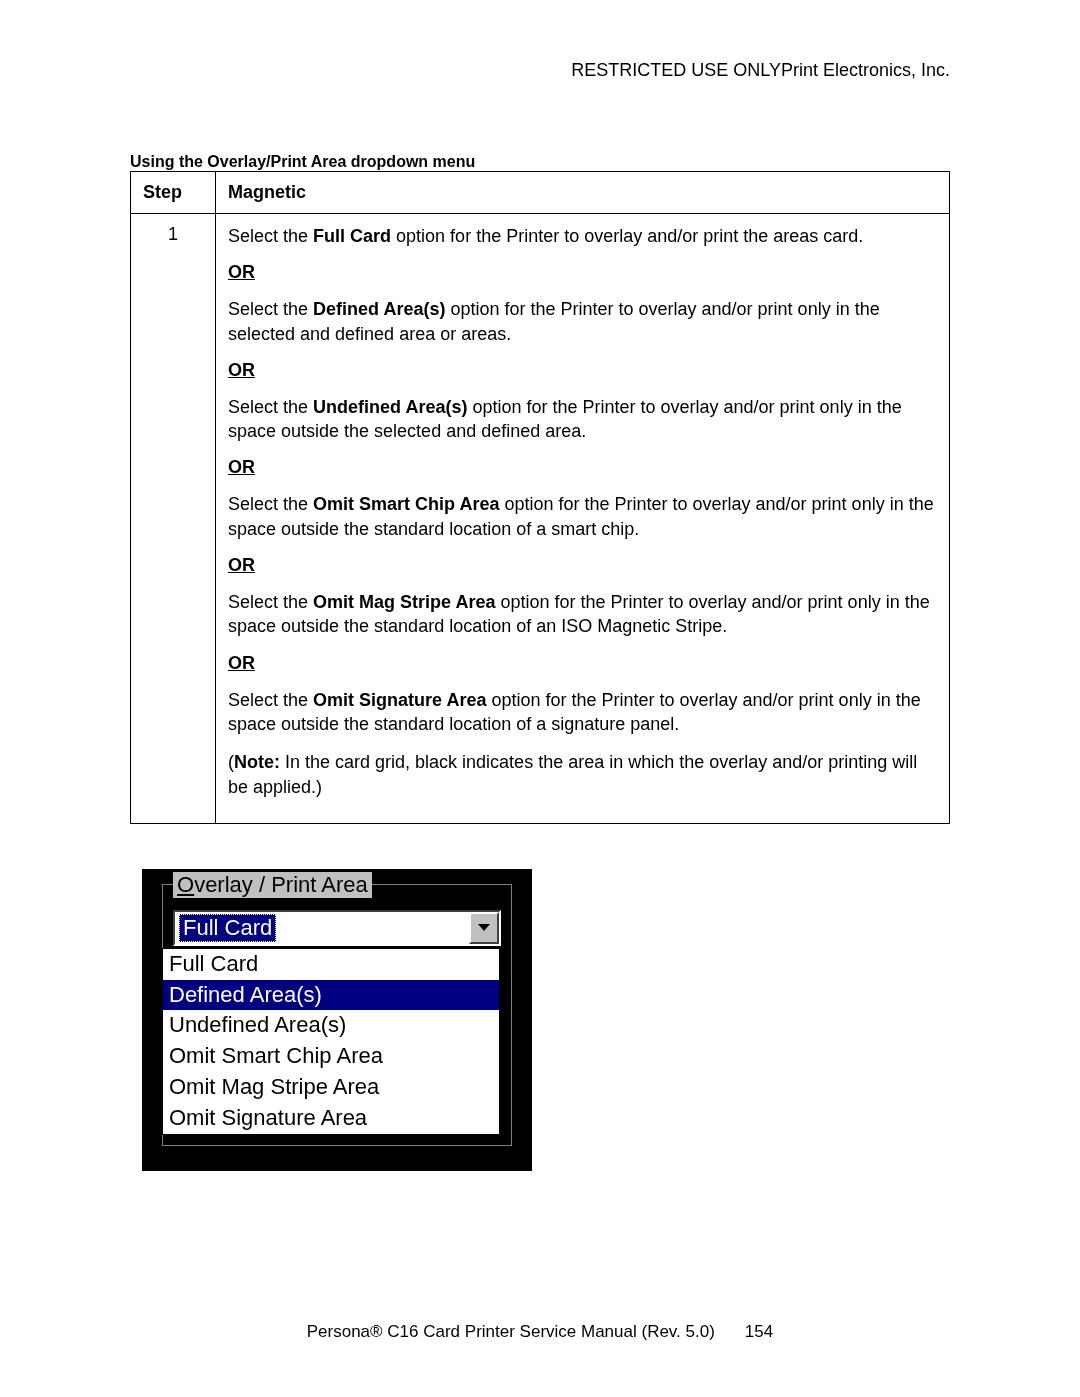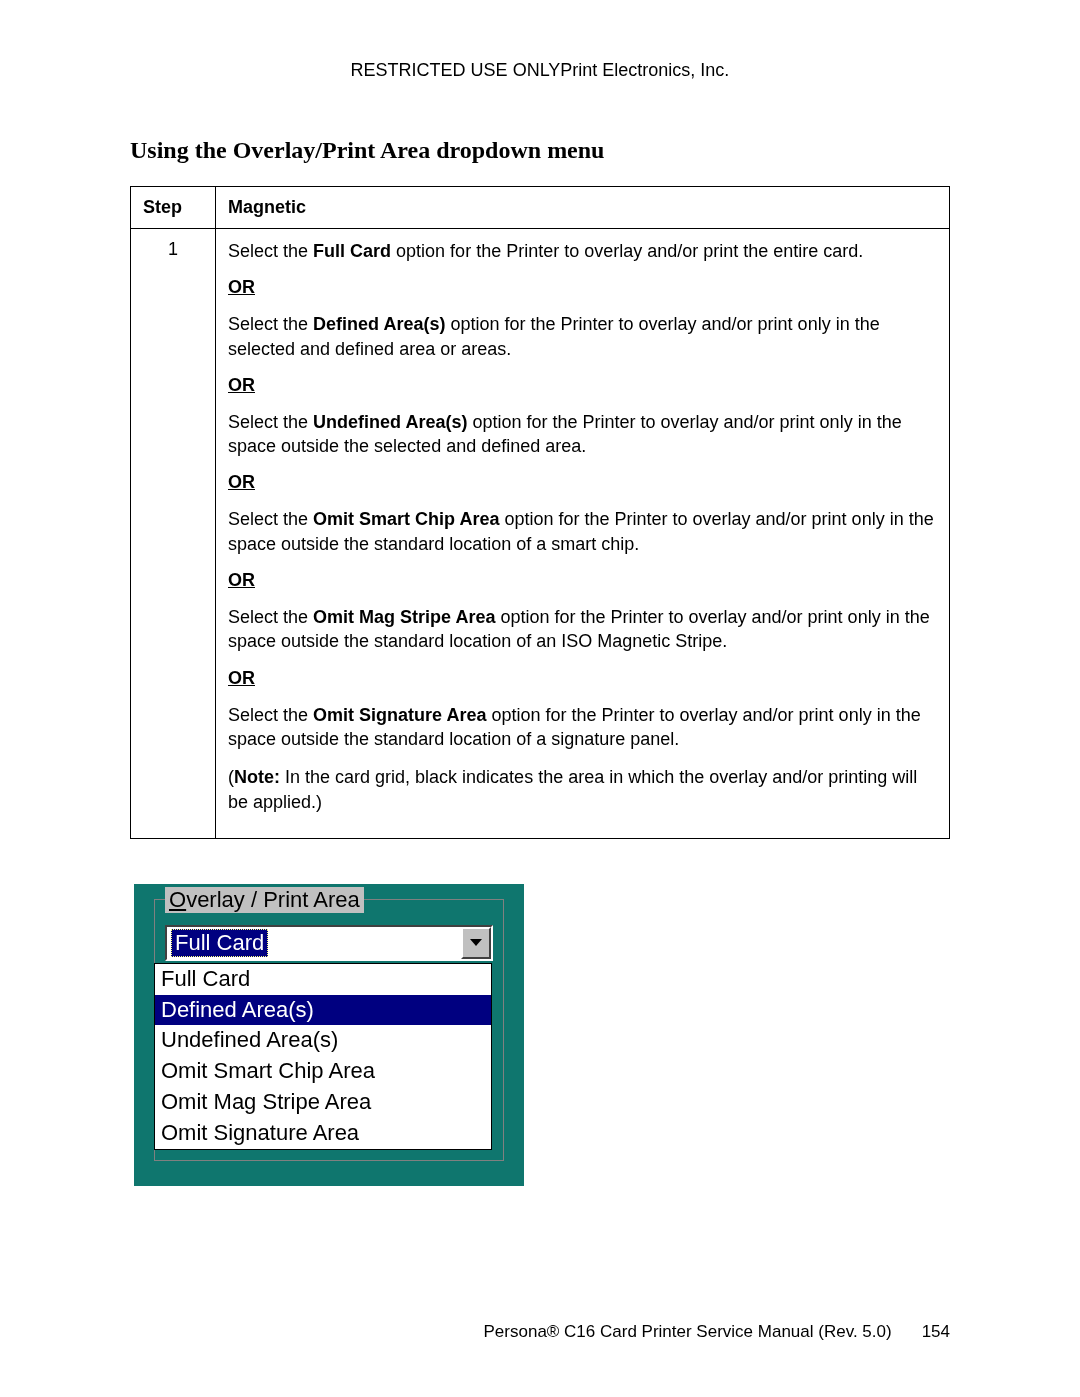--- a/index.html
+++ b/index.html
@@ -11,29 +11,27 @@
     width: 1080px;
     height: 1397px;
     position: relative;
     box-sizing: border-box;
   }
   .page {
     padding: 60px 130px 0 130px;
   }
   .header-row {
     display: flex;
-    justify-content: center;
+    justify-content: flex-end;
     font-size: 18px;
-    margin-bottom: 56px;
+    margin-bottom: 72px;
   }
   .section-title {
-    font-size: 24px;
+    font-size: 16px;
     font-weight: bold;
-    margin-bottom: 22px;
-    font-family: Liberation Serif, serif;
   }
   table.proc {
     border-collapse: collapse;
     width: 100%;
     font-size: 18px;
   }
   table.proc th, table.proc td {
     border: 1px solid #000;
     padding: 10px 12px;
     vertical-align: top;
@@ -47,23 +45,23 @@
     text-align: center;
     width: 60px;
   }
   .proc-block { margin-bottom: 14px; line-height: 1.35; }
   .or-text { font-weight: bold; margin-bottom: 14px; text-decoration: underline; }
   .bold { font-weight: bold; }
 
   
   .dropdown-figure {
     margin-top: 45px;
-    margin-left: 4px;
+    margin-left: 12px;
     width: 390px;
-    background: #0f766e;
+    background: #000000;
     padding: 15px 20px 25px 20px;
     box-sizing: border-box;
     font-family: "Tahoma", "Arial", sans-serif;
     color: #000;
   }
   .group-box {
     position: relative;
     border: 1px solid #808080;
     border-top: none;
     padding: 20px 10px 10px 10px;
@@ -142,21 +140,21 @@
     background: #000080;
     color: #fff;
   }
 
   .footer {
     position: absolute;
     left: 130px;
     right: 130px;
     bottom: 55px;
     display: flex;
-    justify-content: flex-end;
+    justify-content: center;
     font-size: 17px;
     gap: 30px;
   }
 </style>
 </head>
 <body>
 
 <div class="page">
   <div class="header-row">
     <span>RESTRICTED USE ONLY</span>
@@ -167,21 +165,21 @@
 
   <table class="proc">
     <tbody>
         <tr>
       <th>Step</th>
       <th>Magnetic</th>
     </tr>
     <tr>
       <td class="step-col">1</td>
       <td>
-        <div class="proc-block"><span>Select the </span><span class="bold">Full Card</span><span> option for the Printer to overlay and/or print the entire card.</span></div>
+        <div class="proc-block"><span>Select the </span><span class="bold">Full Card</span><span> option for the Printer to overlay and/or print the areas card.</span></div>
         <div class="or-text">OR</div>
         <div class="proc-block"><span>Select the </span><span class="bold">Defined Area(s)</span><span> option for the Printer to overlay and/or print only in the selected and defined area or areas.</span></div>
         <div class="or-text">OR</div>
         <div class="proc-block"><span>Select the </span><span class="bold">Undefined Area(s)</span><span> option for the Printer to overlay and/or print only in the space outside the selected and defined area.</span></div>
         <div class="or-text">OR</div>
         <div class="proc-block"><span>Select the </span><span class="bold">Omit Smart Chip Area</span><span> option for the Printer to overlay and/or print only in the space outside the standard location of a smart chip.</span></div>
         <div class="or-text">OR</div>
         <div class="proc-block"><span>Select the </span><span class="bold">Omit Mag Stripe Area</span><span> option for the Printer to overlay and/or print only in the space outside the standard location of an ISO Magnetic Stripe.</span></div>
         <div class="or-text">OR</div>
         <div class="proc-block"><span>Select the </span><span class="bold">Omit Signature Area</span><span> option for the Printer to overlay and/or print only in the space outside the standard location of a signature panel.</span></div>

